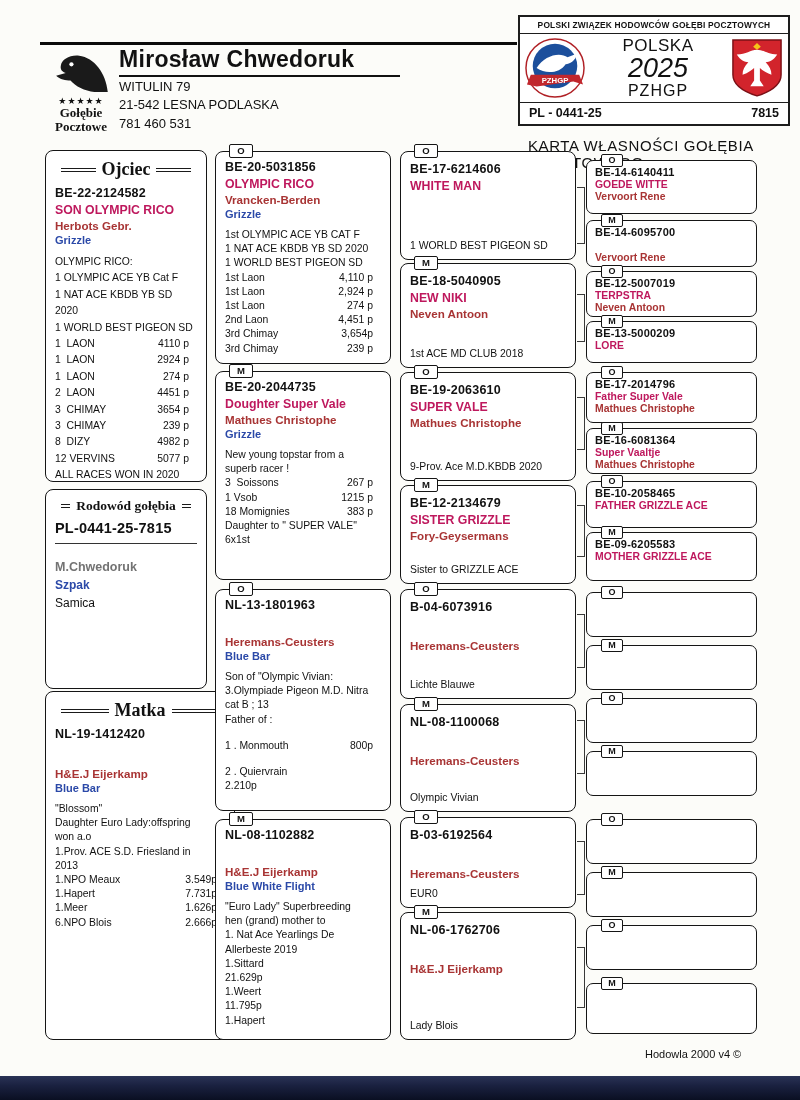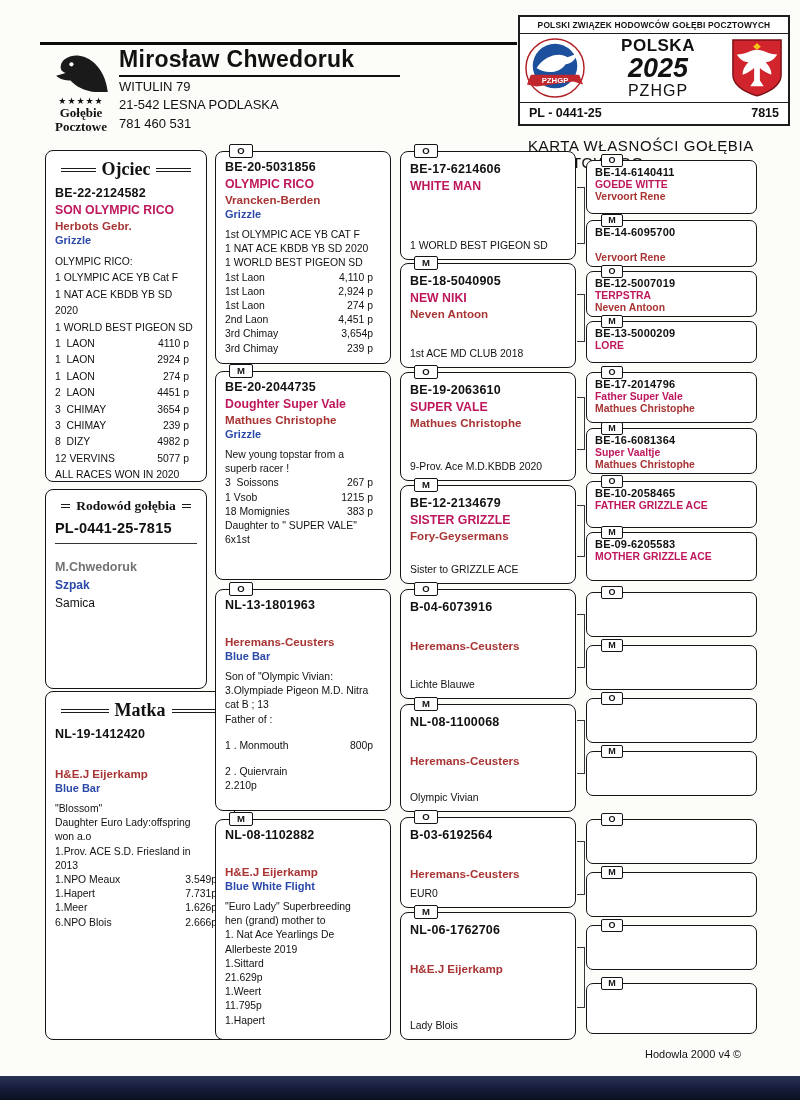--- a/index.html
+++ b/index.html
@@ -17,22 +17,22 @@
                   border-bottom:2.5px solid #111; padding:0 46px 2px 0; }
   .addr { font-size:13px; line-height:1.25; margin-top:2px; }
   .breeder-block .addr:first-of-type { margin-top:7px; }
 
   
   .assoc-box { position:absolute; left:518px; top:15px; width:272px; background:#fff; border:2px solid #1d1d1d; }
   .assoc-title { font-size:8.4px; font-weight:bold; text-align:center; padding:3px 1px;
                  border-bottom:1.6px solid #1d1d1d; letter-spacing:0.2px; }
   .assoc-mid { display:flex; align-items:center; justify-content:space-between; padding:3px 5px; height:68px; }
   .assoc-center { flex:1; text-align:center; line-height:1; }
-  .a-country { font-size:17px; font-weight:bold; letter-spacing:0.5px; }
-  .a-year { font-size:27px; font-weight:bold; font-style:italic; margin:1px 13px; }
+  .a-country { font-size:17px; font-weight:normal; letter-spacing:0.5px; }
+  .a-year { font-size:27px; font-weight:normal; font-style:italic; margin:1px 13px; }
   .a-org { font-size:16px; letter-spacing:1px; }
   .assoc-bottom { display:flex; justify-content:space-between; border-top:1.6px solid #1d1d1d;
                   padding:3px 9px 4px; font-weight:bold; font-size:12.5px; }
   .card-title { position:absolute; left:528px; top:137px; font-size:15px; letter-spacing:0.6px; }
 
   
   .pbox { position:absolute; background:#fff; border:1.6px solid #151515; border-radius:8px; padding:8px 9px 6px; }
   .tab { position:absolute; top:-8px; left:13px; width:24px; height:14px; border:1.4px solid #151515;
          background:#fff; font-size:9.5px; font-weight:bold; text-align:center; line-height:12px; border-radius:2px; }
   .ring { font-size:12.5px; font-weight:bold; letter-spacing:0.2px; }

